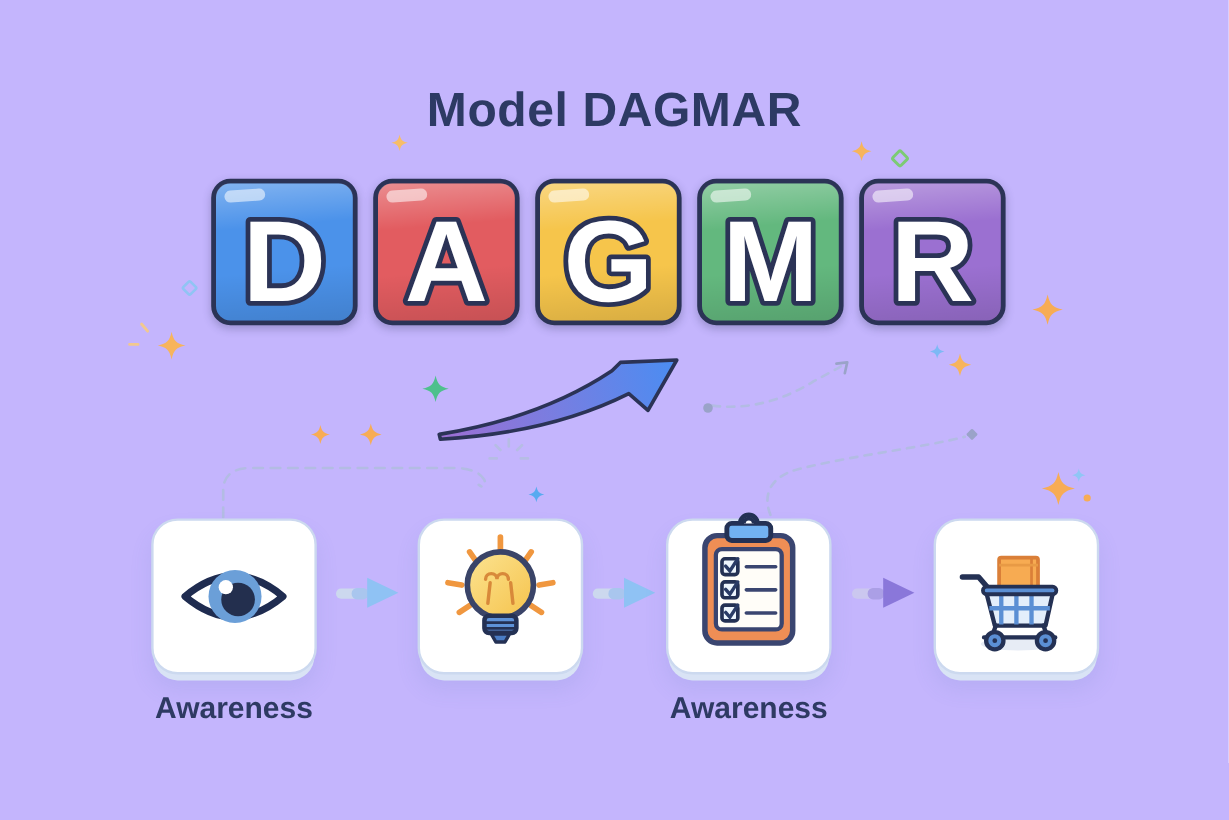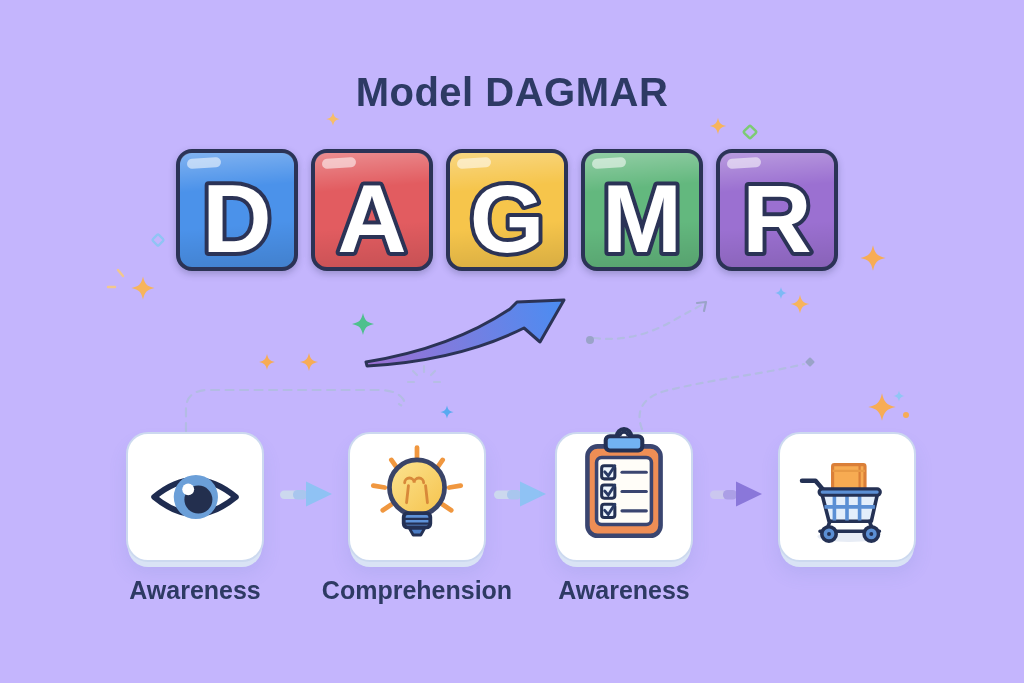--- a/index.html
+++ b/index.html
@@ -222,16 +222,15 @@
       <rect x="29" y="51" width="68" height="7" rx="3.5" fill="#5b8fd4" stroke="#243154" stroke-width="3.5"></rect>
       <path d="M41 87 L37 98 M85 87 L89 98 M30 98 H96" fill="none" stroke="#243154" stroke-width="4" stroke-linecap="round"></path>
       <circle cx="40" cy="101" r="8" fill="#5b8fd4" stroke="#243154" stroke-width="4"></circle>
       <circle cx="87" cy="101" r="8" fill="#5b8fd4" stroke="#243154" stroke-width="4"></circle>
       <circle cx="40" cy="101" r="2.2" fill="#243154"></circle>
       <circle cx="87" cy="101" r="2.2" fill="#243154"></circle>
     </svg>
   </div>
 
   <div class="step-label l1">Awareness</div>
-  <div class="step-label l2">Comprehension</div>
   <div class="step-label l3">Awareness</div>
 
 </div>
 
 </body></html>

